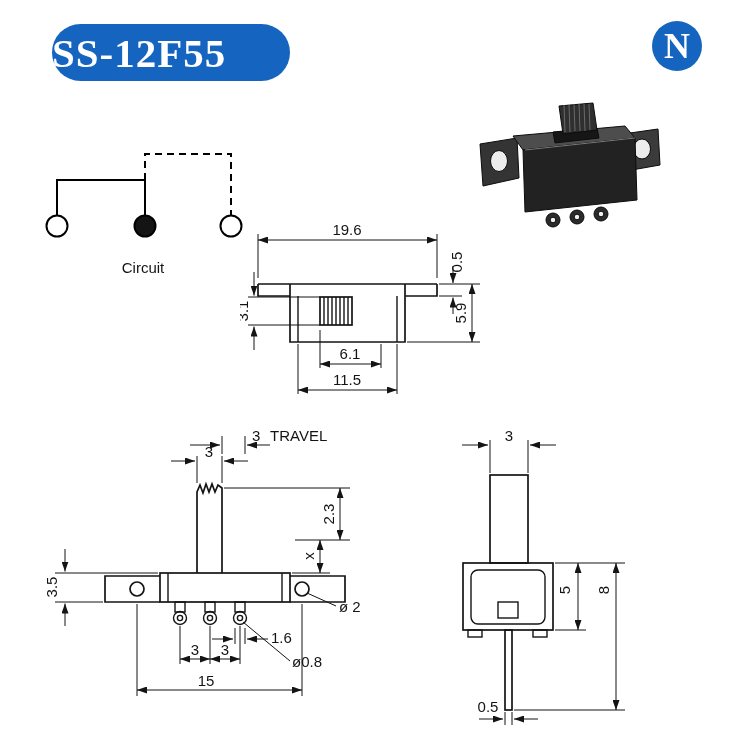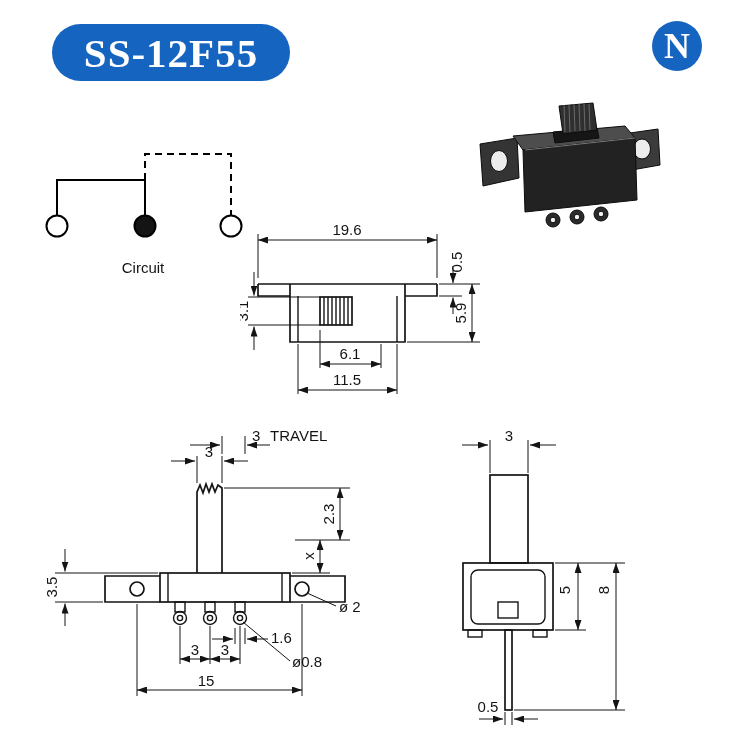--- a/index.html
+++ b/index.html
@@ -5,21 +5,21 @@
   html,body{margin:0;padding:0}
   body{
     width:735px;height:744px;position:relative;overflow:hidden;
     background:#ffffff;color:#141414;
     font-family:"Liberation Sans", sans-serif;
   }
   .abs{position:absolute}
   .badge{
     left:52px;top:24px;width:238px;height:57px;
     background:var(--accent,#1565c0);border-radius:29px;
-    display:flex;align-items:center;justify-content:center;
+    display:flex;align-items:center;justify-content:flex-start;
   }
   .badge span{
     font-family:"Liberation Serif", serif;font-weight:bold;
     font-size:41px;color:#ffffff;letter-spacing:1px;
   }
   .logo{
     left:652px;top:21px;width:50px;height:50px;border-radius:50%;
     background:var(--accent,#1565c0);
     display:flex;align-items:center;justify-content:center;
   }

